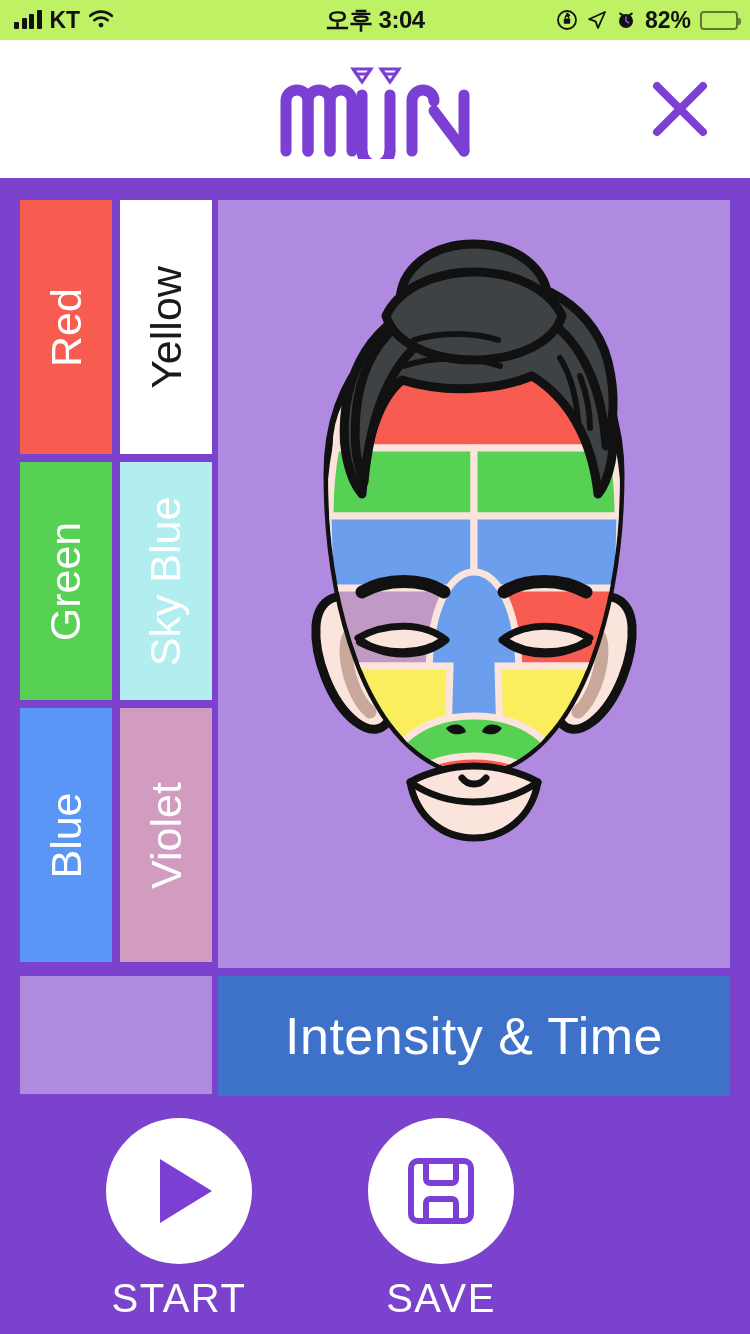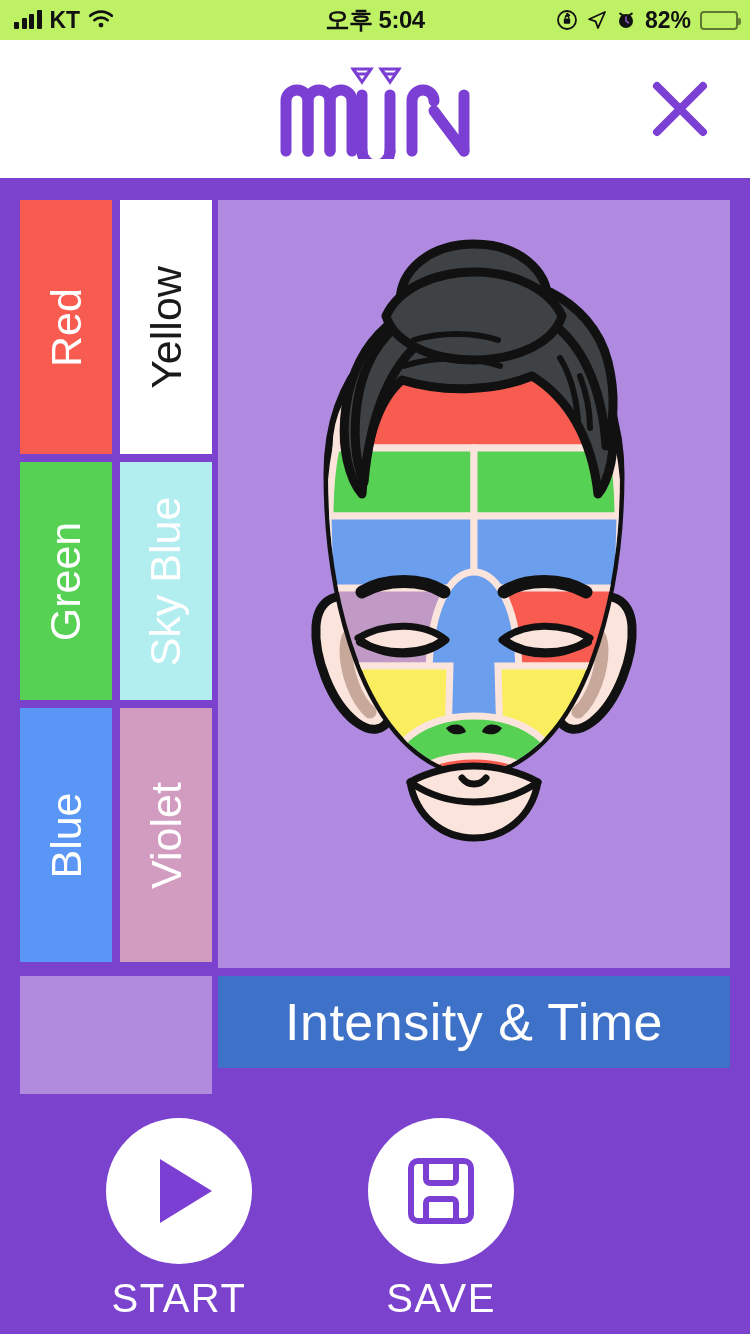--- a/index.html
+++ b/index.html
@@ -80,21 +80,21 @@
 
   
   #face-panel{
     position:absolute; left:218px; top:22px; width:512px; height:768px;
     background:#AF8AE0; overflow:hidden;
   }
   #face-svg{ display:block; width:512px; height:768px; }
 
   
   #intensity-button{
-    position:absolute; left:218px; top:798px; width:512px; height:92px;
+    position:absolute; left:218px; top:798px; width:512px; height:120px;
     background:#3E71C8; display:flex; align-items:center; justify-content:center;
     cursor:pointer;
   }
   #intensity-button span{
     color:#fff; font-size:52px; font-weight:400; letter-spacing:0.5px;
   }
 
   
   #actions{
     position:absolute; left:0; top:940px; width:620px; height:216px;
@@ -125,21 +125,21 @@
         <i></i>
         <i></i>
       </span>
     <span class="carrier">KT</span>
     <svg width="26" height="20" viewBox="0 0 26 20">
       <path d="M13 17.5a2.4 2.4 0 100-4.8 2.4 2.4 0 000 4.8z" fill="#111"></path>
       <path d="M6.3 10.2a10 10 0 0113.4 0" stroke="#111" stroke-width="2.6" fill="none" stroke-linecap="round"></path>
       <path d="M2.2 5.8a16 16 0 0121.6 0" stroke="#111" stroke-width="2.6" fill="none" stroke-linecap="round"></path>
     </svg>
   </div>
-  <div id="status-center">오후 5:04</div>
+  <div id="status-center">오후 3:04</div>
   <div id="status-right">
     <svg width="22" height="22" viewBox="0 0 22 22">
       <circle cx="11" cy="11" r="9" stroke="#111" stroke-width="1.8" fill="none"></circle>
       <path d="M11 4.5v3M11 4.5l2.4 1.8" stroke="#111" stroke-width="1.6" fill="none" stroke-linecap="round"></path>
       <rect x="7.8" y="9.5" width="6.4" height="5.2" rx="1" fill="#111"></rect>
       <path d="M9.3 9.4V8.2a1.7 1.7 0 013.4 0v1.2" stroke="#111" stroke-width="1.3" fill="none"></path>
     </svg>
     <svg width="20" height="20" viewBox="0 0 20 20">
       <path d="M18 2L2 9.2l6.6 2.2L11 18z" fill="none" stroke="#111" stroke-width="1.8" stroke-linejoin="round"></path>
     </svg>

